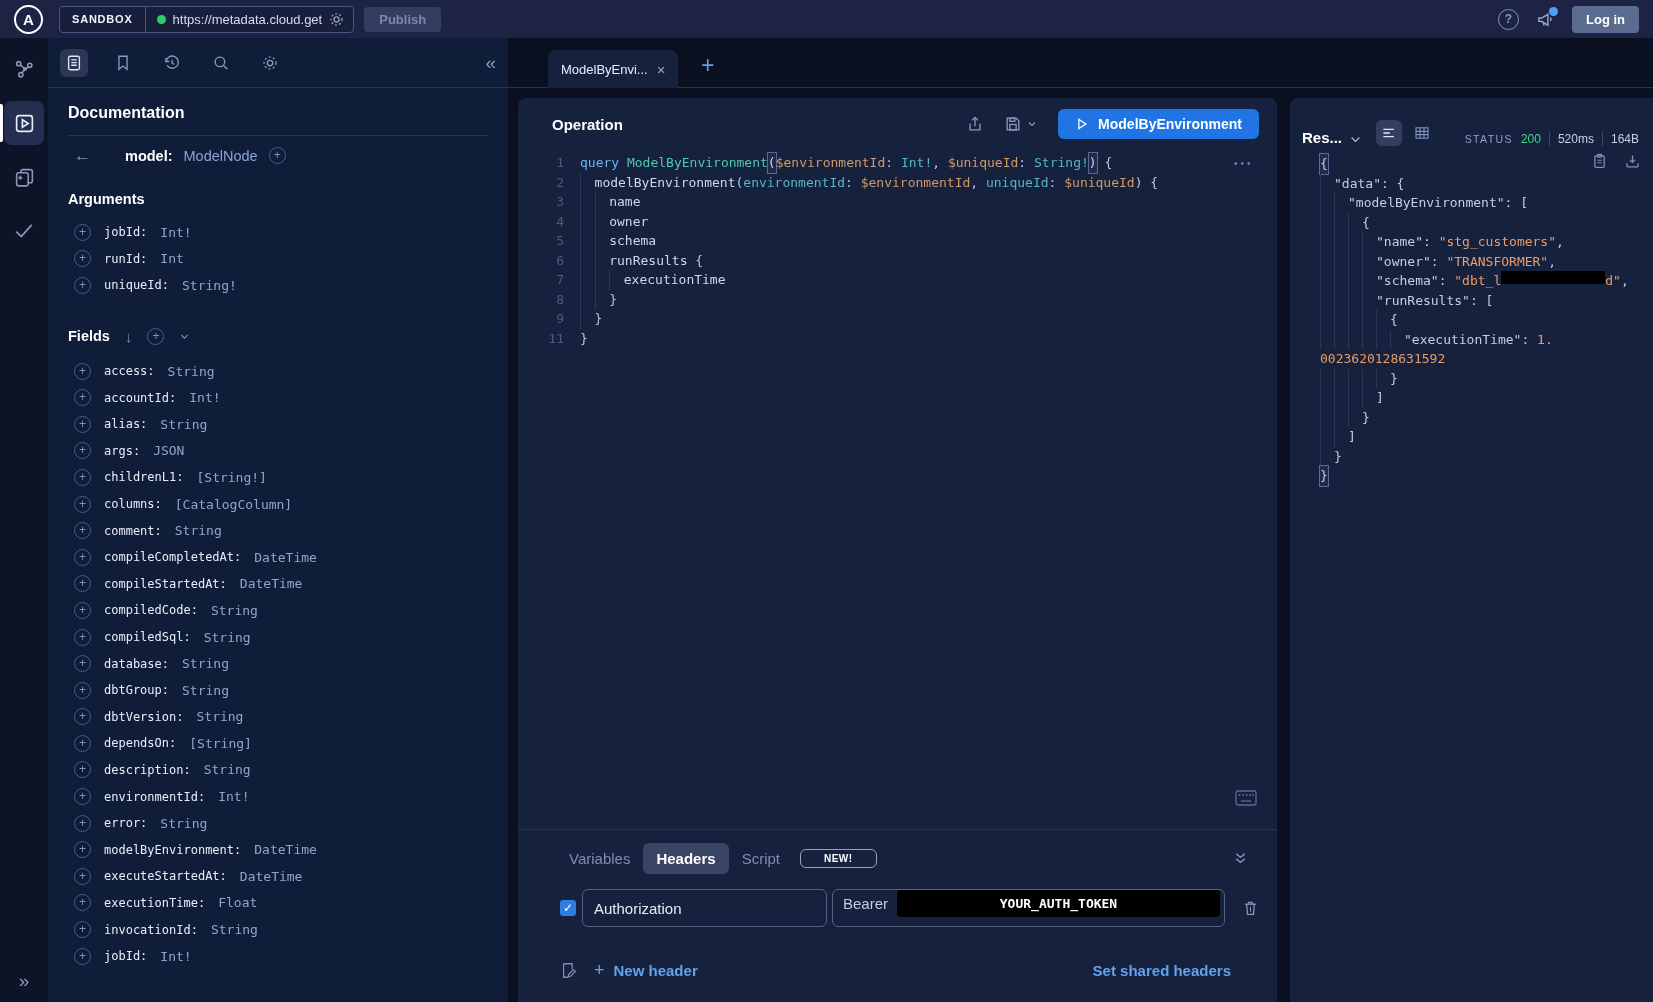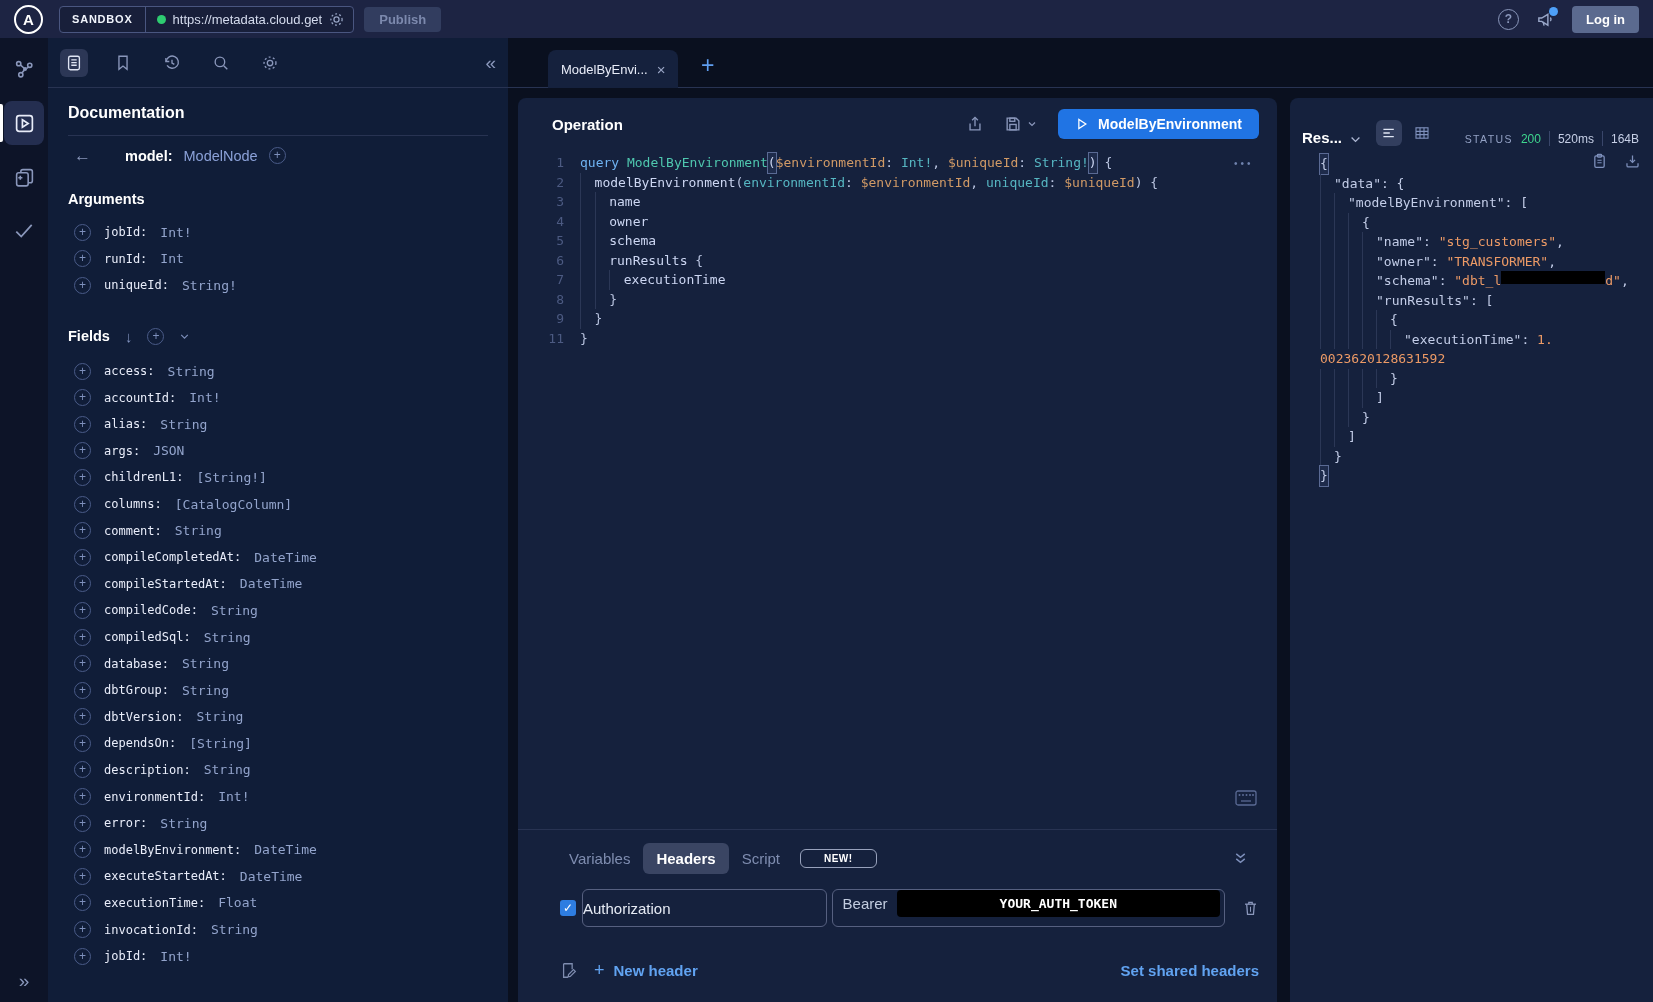--- a/index.html
+++ b/index.html
@@ -112,33 +112,33 @@
   .btabs-row { display:flex; align-items:center; padding-left:20px; }
   .btab { color:#7f8db0; font-size:15px; padding:7px 13px; }
   .btab.active { background:#3a4563; color:#fff; font-weight:bold; border-radius:6px; }
   .new-badge { border:1px solid #98a2bc; border-radius:6px; font-size:10px; font-weight:bold;
     color:#fff; padding:3px 23px; margin-left:7px; letter-spacing:.5px; }
   .collapse-bottom { margin-left:auto; color:#7e90bc; margin-right:10px; }
   .hdr-row { display:flex; align-items:center; margin-top:15px; padding-left:24px; }
   .cb { flex:none; width:16px; height:16px; border-radius:3px; color:#fff; font-size:12px;
     display:flex; align-items:center; justify-content:center; line-height:1; }
   .hname { width:252px; height:38px; border:1px solid #566080; border-radius:6px; margin-left:6px;
-    display:flex; align-items:center; padding:0 0; font-size:15px; color:#e6ebf5; }
+    display:flex; align-items:center; padding:0 11px; font-size:15px; color:#e6ebf5; }
   .hval { width:405px; height:38px; border:1px solid #566080; border-radius:6px; margin-left:5px;
     display:flex; align-items:center; padding:0 4px 10px 10px; gap:9px; }
   .bearer { font-size:15px; color:#c3cde0; flex:none; }
   .token { flex:1; color:#fff; font-family:"DejaVu Sans Mono", monospace; font-weight:bold;
     font-size:13px; padding:6px 12px; border-radius:4px; }
   .trash { margin-left:17px; color:#8a97bb; }
   .actions-row { display:flex; align-items:center; margin-top:33px; padding-left:24px; }
   .script-icon { color:#7f8db0; }
   .new-header { display:flex; align-items:center; gap:9px; margin-left:16px;
     font-weight:bold; font-size:15px; }
   .plus-glyph { font-size:18px; font-weight:normal; }
-  .set-shared { margin-left:auto; font-weight:bold; font-size:15px; }
+  .set-shared { margin-left:auto; font-weight:bold; font-size:15px; margin-right:28px; }
 
   
   .response-card { position:absolute; left:1290px; top:98px; width:363px; height:904px;
     background:#15213d; border-radius:8px 0 0 0; z-index:1; }
   .resp-header { height:48px; display:flex; align-items:flex-end; padding:0 12px; }
   .resp-title { font-weight:bold; font-size:15px; color:#fff; }
   .resp-chev { color:#aeb8d4; margin-left:7px; }
   .view-toggles { display:flex; align-items:center; gap:7px; margin-left:14px; }
   .vt-btn { padding:5px; border-radius:6px; color:#7e90bc; display:flex; }
   .vt-btn.active { background:#323e5e; color:#dfe5f4; }

